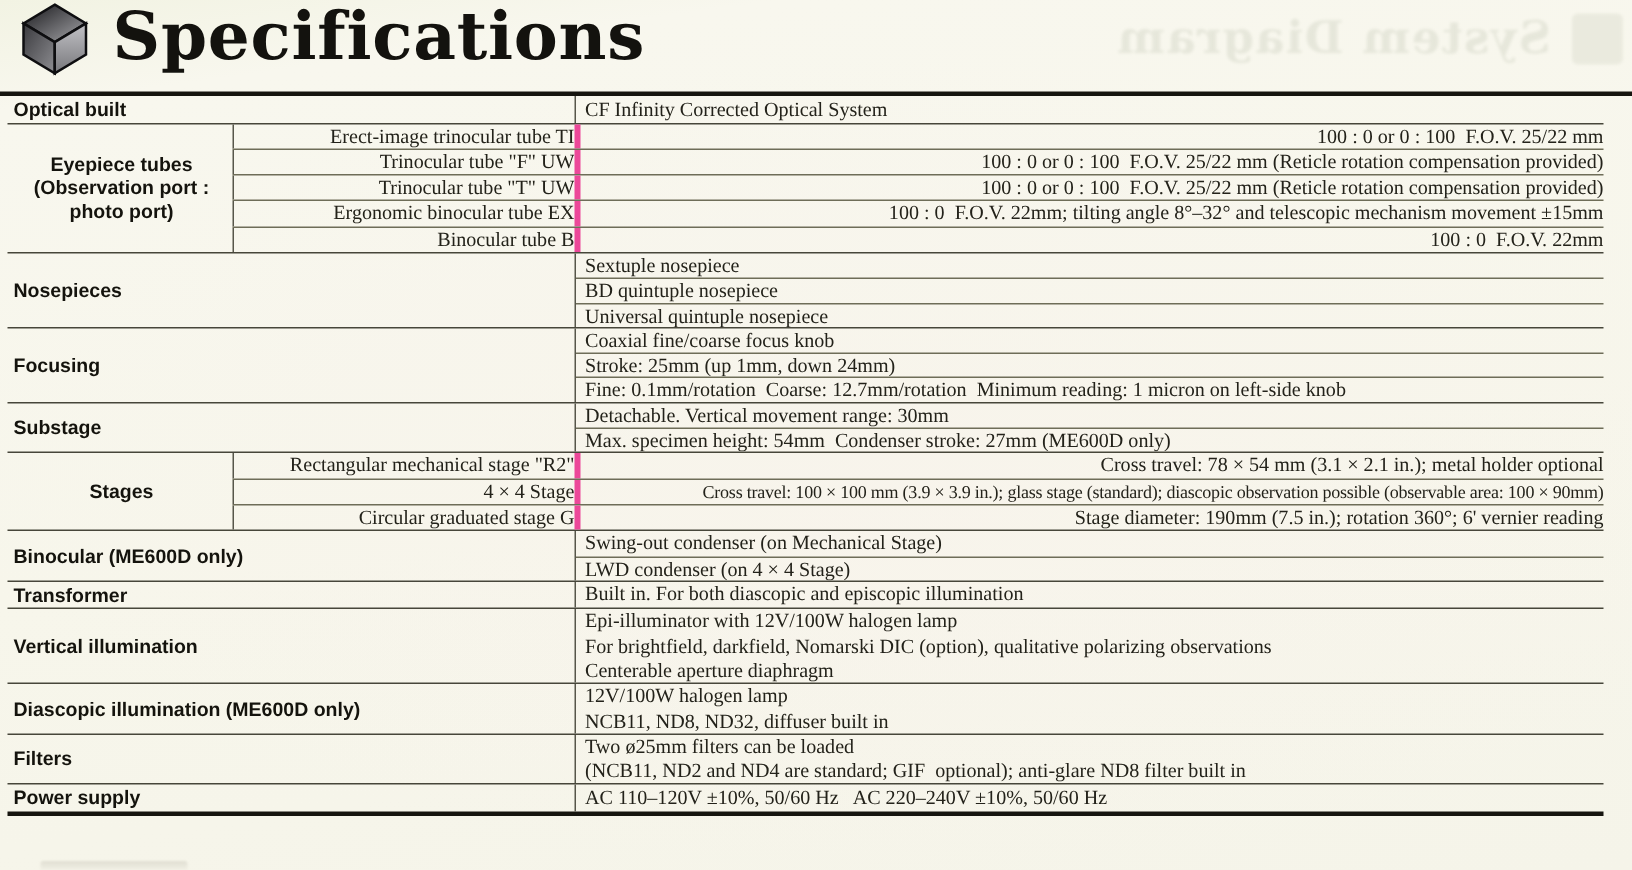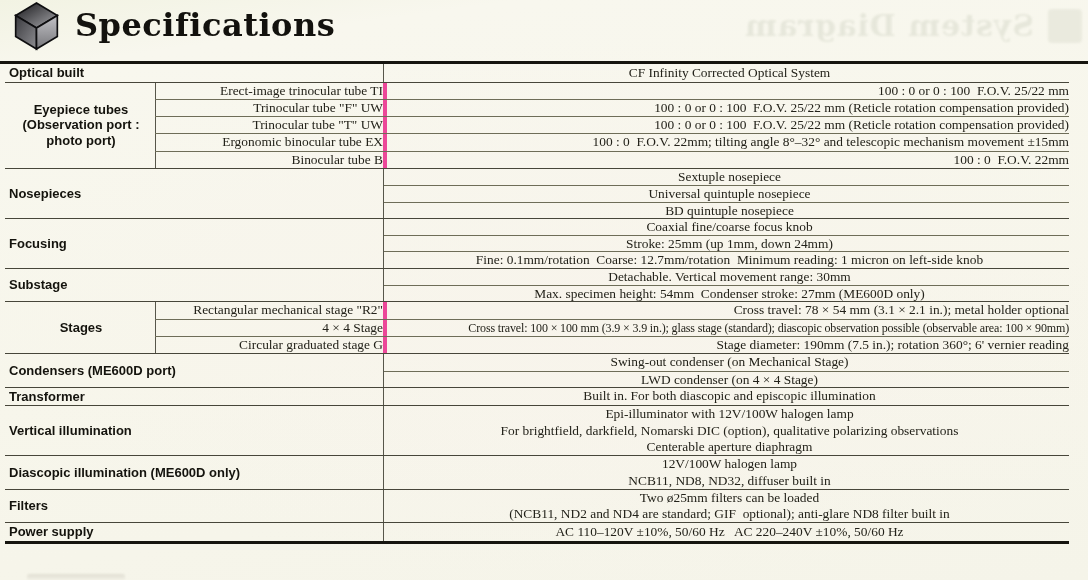--- a/index.html
+++ b/index.html
@@ -8,21 +8,21 @@
     background:
       radial-gradient(ellipse 900px 400px at 55% 55%, rgba(248,243,236,.65), rgba(0,0,0,0) 70%),
       linear-gradient(172deg,#f2f3e3 0%,#f8f7ee 10%,#f7f6eb 55%,#f5f4e9 100%);
     font-family:"Liberation Sans",sans-serif;
     color:#1b1a14;
   }
   
   .header{position:absolute;top:1px;left:13px;display:flex;align-items:flex-start;gap:15px;}
   .cube{width:47px;height:50px;flex:0 0 auto;}
   .title{
-    font-family:"DejaVu Serif",serif;font-weight:bold;font-size:32px;line-height:48px;
+    font-family:"DejaVu Serif",serif;font-weight:bold;font-size:44px;line-height:48px;
     color:#13120e;letter-spacing:.5px;white-space:nowrap;
   }
   
   .bleed{
     position:absolute;top:8px;right:6px;display:flex;align-items:center;gap:14px;
     transform:scaleX(-1);opacity:.16;filter:blur(1.1px);pointer-events:none;
   }
   .bleed-text{font-family:"DejaVu Serif",serif;font-weight:bold;font-size:30px;color:#8f987e;letter-spacing:1px;}
   .bleed-cube{width:34px;height:34px;background:#a8ad96;border-radius:4px;}
   
@@ -48,21 +48,21 @@
     width:228px;box-sizing:border-box;border-left:1px solid #57564a;
     padding-left:6px;height:var(--lh);line-height:var(--lh);white-space:pre;overflow:hidden;
   }
   .valcell{
     flex:1;box-sizing:border-box;border-left:4px solid #ec4899;
     padding-left:6px;height:var(--lh);line-height:var(--lh);white-space:pre;overflow:hidden;min-width:0;
   }
   .vallist{flex:1;display:flex;flex-direction:column;justify-content:center;border-left:1px solid #57564a;min-width:0;}
   .valline{
     box-sizing:border-box;border-top:1px solid #6e6d58;padding-left:6px;
-    height:var(--lh);line-height:var(--lh);white-space:pre;overflow:hidden;text-align:center;
+    height:var(--lh);line-height:var(--lh);white-space:pre;overflow:hidden;
   }
   .valline:first-child{border-top:none;}
   .vallist.merged .valline{border-top:none;}
   .serif{font-family:"Liberation Serif",serif;font-size:13.4px;color:#23221a;}
   .serif.small{font-size:12px;letter-spacing:-.15px;padding-left:36px;}
   
   .bottomcube{
     position:absolute;left:27px;bottom:0;width:98px;height:6px;border-radius:2px 2px 0 0;
     background:linear-gradient(#cfccc0,#eeede1);opacity:.55;filter:blur(.8px);
   }
@@ -137,22 +137,22 @@
           <div class="valcell serif">100 : 0  F.O.V. 22mm</div>
         </div>
       </div>
     </div>
     <div class="spec-section">
       <div class="cat wide">
         <div class="catline">Nosepieces</div>
       </div>
       <div class="vallist">
         <div class="valline serif">Sextuple nosepiece</div>
+        <div class="valline serif">BD quintuple nosepiece</div>
         <div class="valline serif">Universal quintuple nosepiece</div>
-        <div class="valline serif">BD quintuple nosepiece</div>
       </div>
     </div>
     <div class="spec-section">
       <div class="cat wide">
         <div class="catline">Focusing</div>
       </div>
       <div class="vallist">
         <div class="valline serif">Coaxial fine/coarse focus knob</div>
         <div class="valline serif">Stroke: 25mm (up 1mm, down 24mm)</div>
         <div class="valline serif">Fine: 0.1mm/rotation  Coarse: 12.7mm/rotation  Minimum reading: 1 micron on left-side knob</div>
@@ -181,21 +181,21 @@
           <div class="valcell serif small">Cross travel: 100 × 100 mm (3.9 × 3.9 in.); glass stage (standard); diascopic observation possible (observable area: 100 × 90mm)</div>
         </div>
         <div class="subrow">
           <div class="subcell serif">Circular graduated stage G</div>
           <div class="valcell serif">Stage diameter: 190mm (7.5 in.); rotation 360°; 6' vernier reading</div>
         </div>
       </div>
     </div>
     <div class="spec-section">
       <div class="cat wide">
-        <div class="catline">Condensers (ME600D port)</div>
+        <div class="catline">Binocular (ME600D only)</div>
       </div>
       <div class="vallist">
         <div class="valline serif">Swing-out condenser (on Mechanical Stage)</div>
         <div class="valline serif">LWD condenser (on 4 × 4 Stage)</div>
       </div>
     </div>
     <div class="spec-section">
       <div class="cat wide">
         <div class="catline">Transformer</div>
       </div>

